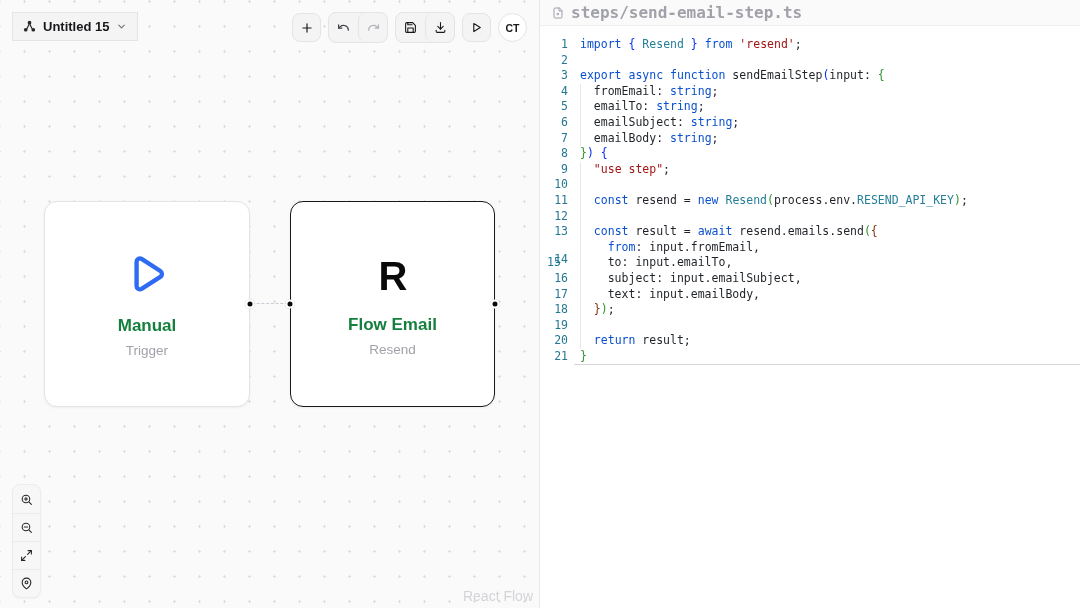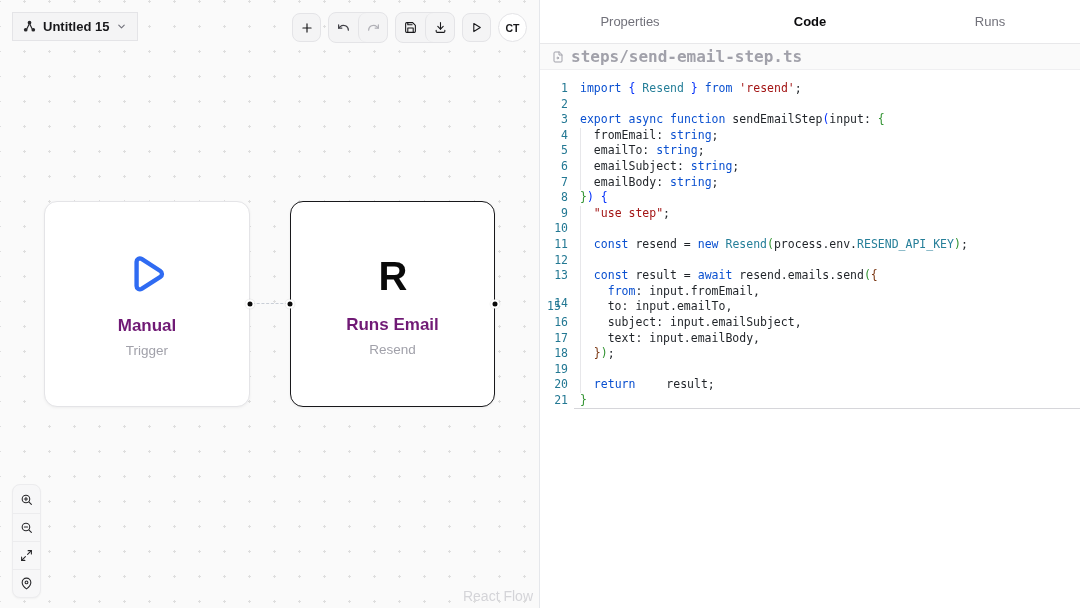--- a/index.html
+++ b/index.html
@@ -24,21 +24,21 @@
   .tgroup { display:flex; }
   .tgroup .tbtn { border:none; background:transparent; }
   .tgroup .tbtn + .tbtn { border-left:1px solid #e4e4e7; }
   .avatar { width:29px; height:29px; border-radius:50%; background:#fff;
     border:1px solid #e4e4e7; display:flex; align-items:center; justify-content:center;
     font-size:10.5px; font-weight:700; color:#18181b; cursor:pointer; }
 
   .node { position:absolute; background:#fff; border-radius:13px; display:flex;
     flex-direction:column; align-items:center; justify-content:center;
     box-shadow:0 1px 3px rgba(0,0,0,.05); }
-  .node .title { font-size:17px; font-weight:700; color:#701a75; margin-top:15px; }
+  .node .title { font-size:17px; font-weight:700; color:#15803d; margin-top:15px; }
   .node .subtitle { font-size:13.5px; color:#a1a1aa; margin-top:7px; }
   .node-manual { left:44px; top:201px; width:206px; height:206px; border:1px solid #e4e4e7; }
   .node-email  { left:290px; top:201px; width:205px; height:206px; border:1.7px solid #18181b; }
   .r-logo { font-size:40px; font-weight:800; color:#0a0a0a; line-height:48px;
     font-family:"Liberation Sans", sans-serif; letter-spacing:-1px; }
 
   .handle { position:absolute; width:9px; height:9px; background:#0a0a0a;
     border:2px solid #fff; border-radius:50%; transform:translate(-50%,-50%);
     box-shadow:0 0 0 1px rgba(0,0,0,.05); cursor:crosshair; }
   .edge { position:absolute; left:252px; top:303px; width:36px; height:0;
@@ -163,21 +163,21 @@
         <svg width="50" height="50" viewBox="0 0 24 24" fill="none" stroke="#2f6bf2" stroke-width="2.1" stroke-linejoin="round">
           <path d="M8.5 5.2a1.6 1.6 0 0 1 2.4-1.4l9 5.8a1.65 1.65 0 0 1 0 2.8l-9 5.8a1.6 1.6 0 0 1-2.4-1.4z" transform="translate(-1.5 0)"></path>
         </svg>
       </span>
       <div class="title">Manual</div>
       <div class="subtitle">Trigger</div>
     </div>
 
     <div class="node node-email">
       <div class="r-logo">R</div>
-      <div class="title">Runs Email</div>
+      <div class="title">Flow Email</div>
       <div class="subtitle">Resend</div>
     </div>
 
     <div class="edge"></div>
     <div class="handle" style="left:250px; top:304px;"></div>
     <div class="handle" style="left:290px; top:304px;"></div>
     <div class="handle" style="left:495px; top:304px;"></div>
 
     <div class="controls">
       <div class="cbtn">
@@ -216,25 +216,20 @@
             </svg>
         </span>
       </div>
     </div>
 
     <div class="attribution">React Flow</div>
   </div>
 
   <div class="panel">
 
-    <div class="tabs">
-      <div class="tab">Properties</div>
-      <div class="tab active">Code</div>
-      <div class="tab">Runs</div>
-    </div>
 
     <div class="filebar">
       <span>
         <svg width="12" height="12" viewBox="0 0 24 24" fill="none" stroke="#a1a1aa" stroke-width="2" stroke-linecap="round" stroke-linejoin="round">
             <path d="M14 2H6a2 2 0 0 0-2 2v16a2 2 0 0 0 2 2h12a2 2 0 0 0 2-2V8z"></path>
             <path d="M14 2v6h6"></path>
             <circle cx="11.5" cy="14" r="1.6"></circle>
           </svg>
       </span>
       <span class="path">steps/send-email-step.ts</span>
@@ -254,20 +249,20 @@
           <div class="code-line"><span class="ln" style="color: rgb(35, 120, 147);">10</span><span class="guide"></span><span class="code"></span></div>
           <div class="code-line"><span class="ln" style="color: rgb(35, 120, 147);">11</span><span class="guide"></span><span class="code"><span style="color: rgb(31, 35, 40);">  </span><span style="color: rgb(10, 80, 208);">const</span><span style="color: rgb(31, 35, 40);"> resend = </span><span style="color: rgb(10, 80, 208);">new</span><span style="color: rgb(31, 35, 40);"> </span><span style="color: rgb(38, 127, 153);">Resend</span><span style="color: rgb(49, 147, 49);">(</span><span style="color: rgb(31, 35, 40);">process.env.</span><span style="color: rgb(38, 127, 153);">RESEND_API_KEY</span><span style="color: rgb(49, 147, 49);">)</span><span style="color: rgb(31, 35, 40);">;</span></span></div>
           <div class="code-line"><span class="ln" style="color: rgb(35, 120, 147);">12</span><span class="guide"></span><span class="code"></span></div>
           <div class="code-line"><span class="ln" style="color: rgb(35, 120, 147);">13</span><span class="guide"></span><span class="code"><span style="color: rgb(31, 35, 40);">  </span><span style="color: rgb(10, 80, 208);">const</span><span style="color: rgb(31, 35, 40);"> result = </span><span style="color: rgb(10, 80, 208);">await</span><span style="color: rgb(31, 35, 40);"> resend.emails.send</span><span style="color: rgb(49, 147, 49);">(</span><span style="color: rgb(123, 56, 20);">{</span></span></div>
           <div class="code-line"><span class="ln" style="color: rgb(35, 120, 147); margin-top: 12px;">14</span><span class="guide"></span><span class="code"><span style="color: rgb(31, 35, 40);">    </span><span style="color: rgb(10, 80, 208);">from</span><span style="color: rgb(31, 35, 40);">: input.fromEmail,</span></span></div>
           <div class="code-line"><span class="ln" style="color: rgb(35, 120, 147); text-align: center;">15</span><span class="guide"></span><span class="code"><span style="color: rgb(31, 35, 40);">    to: input.emailTo,</span></span></div>
           <div class="code-line"><span class="ln" style="color: rgb(35, 120, 147);">16</span><span class="guide"></span><span class="code"><span style="color: rgb(31, 35, 40);">    subject: input.emailSubject,</span></span></div>
           <div class="code-line"><span class="ln" style="color: rgb(35, 120, 147);">17</span><span class="guide"></span><span class="code"><span style="color: rgb(31, 35, 40);">    text: input.emailBody,</span></span></div>
           <div class="code-line"><span class="ln" style="color: rgb(35, 120, 147);">18</span><span class="guide"></span><span class="code"><span style="color: rgb(31, 35, 40);">  </span><span style="color: rgb(123, 56, 20);">}</span><span style="color: rgb(49, 147, 49);">)</span><span style="color: rgb(31, 35, 40);">;</span></span></div>
           <div class="code-line"><span class="ln" style="color: rgb(35, 120, 147);">19</span><span class="guide"></span><span class="code"></span></div>
-          <div class="code-line"><span class="ln" style="color: rgb(35, 120, 147);">20</span><span class="guide"></span><span class="code"><span style="color: rgb(31, 35, 40);">  </span><span style="color: rgb(10, 80, 208);">return</span><span style="color: rgb(31, 35, 40); padding-left: 24px;"> result;</span></span></div>
+          <div class="code-line"><span class="ln" style="color: rgb(35, 120, 147);">20</span><span class="guide"></span><span class="code"><span style="color: rgb(31, 35, 40);">  </span><span style="color: rgb(10, 80, 208);">return</span><span style="color: rgb(31, 35, 40);"> result;</span></span></div>
           <div class="code-line"><span class="ln" style="color: rgb(35, 120, 147);">21</span><span class="code"><span style="color: rgb(49, 147, 49);">}</span></span></div>
         </div>
       <div class="editor-endline"></div>
     </div>
 
   </div>
 </div>
 
 </body></html>

